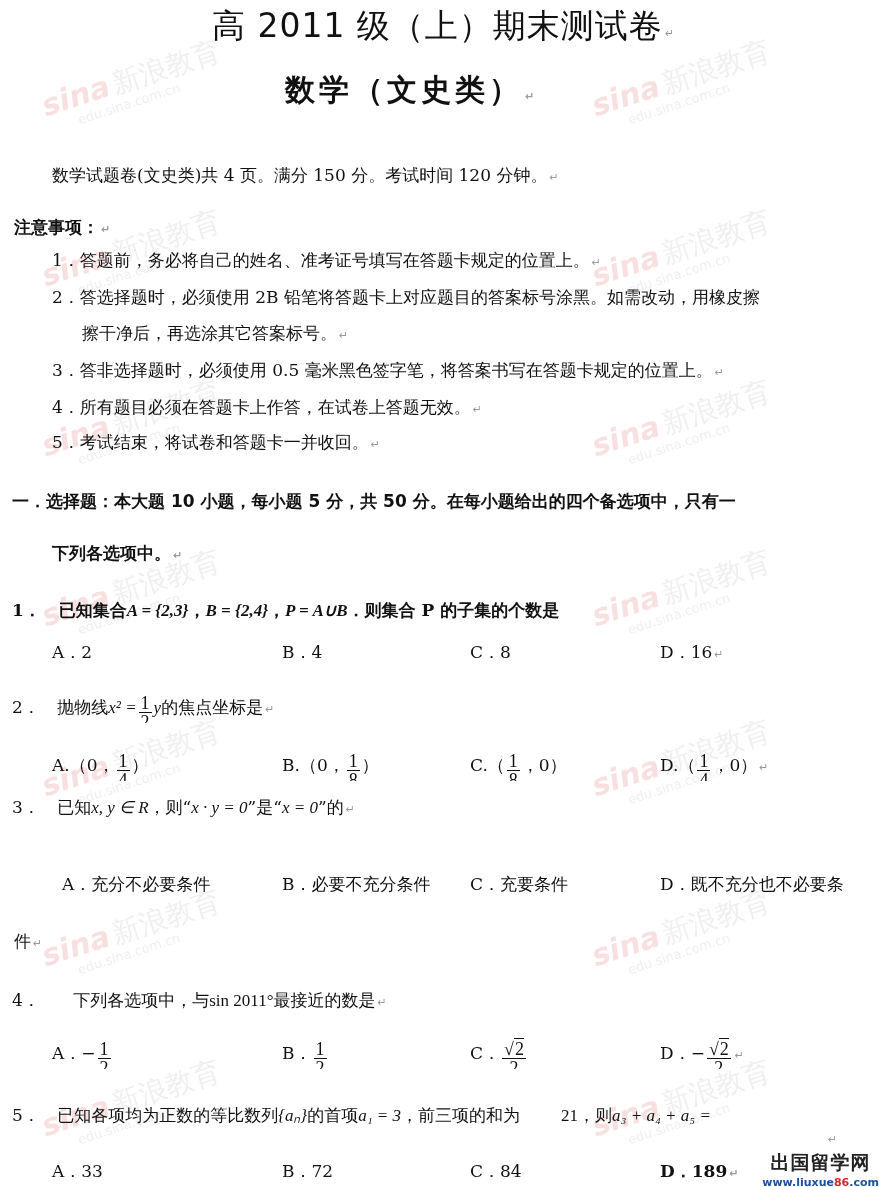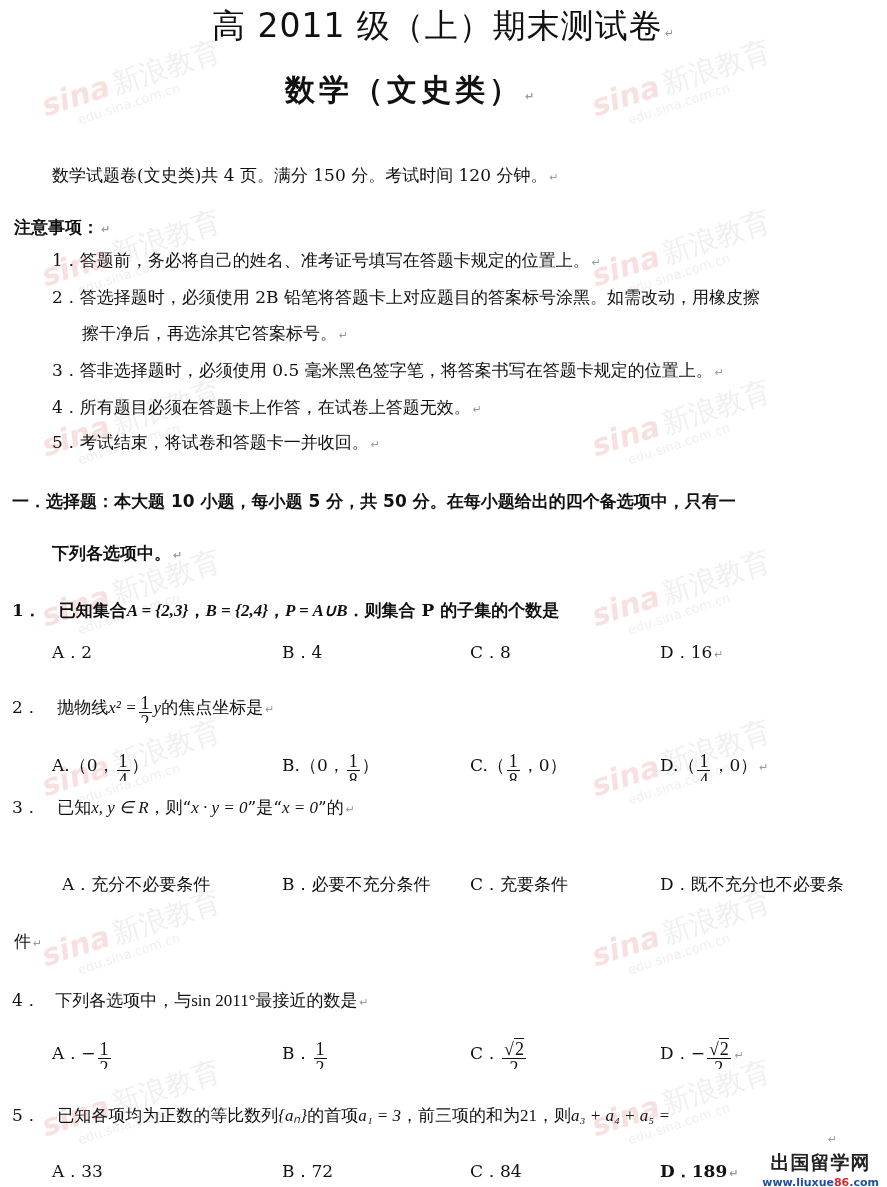--- a/index.html
+++ b/index.html
@@ -86,30 +86,30 @@
   <span style="margin-left:12px;">已知</span><span class="math">x, y ∈ R</span><span>，则“</span><span class="math">x · y = 0</span><span>”是“</span><span class="math">x = 0</span><span>”的</span><span class="para-mark">↵</span>
 </div>
 <div class="abs opt" style="left:62px; top:873px;">A．充分不必要条件</div>
 <div class="abs opt" style="left:282px; top:873px;">B．必要不充分条件</div>
 <div class="abs opt" style="left:470px; top:873px;">C．充要条件</div>
 <div class="abs opt" style="left:660px; top:873px;">D．既不充分也不必要条</div>
 <div class="abs opt" style="left:14px; top:930px;"><span>件</span><span class="para-mark">↵</span></div>
 
 <div class="abs body-text" style="left:12px; top:989px;">
   <span>4．</span>
-  <span style="margin-left:10px;">下列各选项中，与</span><span class="math" style="font-style:normal;">sin 2011°</span><span>最接近的数是</span><span class="para-mark">↵</span>
+  <span style="margin-left:28px;">下列各选项中，与</span><span class="math" style="font-style:normal;">sin 2011°</span><span>最接近的数是</span><span class="para-mark">↵</span>
 </div>
 <div class="abs opt" style="left:52px; top:1040px;"><span>A．</span><span>−</span><span class="frac"><span class="num">1</span><span class="den">2</span></span></div>
 <div class="abs opt" style="left:282px; top:1040px;"><span>B．</span><span></span><span class="frac"><span class="num">1</span><span class="den">2</span></span></div>
 <div class="abs opt" style="left:470px; top:1040px;"><span>C．</span><span></span><span class="frac"><span class="num">√<span class="sqrt">2</span></span><span class="den">2</span></span></div>
 <div class="abs opt" style="left:660px; top:1040px;"><span>D．</span><span>−</span><span class="frac"><span class="num">√<span class="sqrt">2</span></span><span class="den">2</span></span><span class="para-mark">↵</span></div>
 
 <div class="abs body-text" style="left:12px; top:1103px;">
   <span>5．</span>
-  <span style="margin-left:12px;margin-top:19px;">已知各项均为正数的等比数列</span><span class="math">{aₙ}</span><span>的首项</span><span class="math">a₁ = 3</span><span>，前三项的和为</span><span class="math" style="font-style:normal;">21</span><span>，则</span><span class="math">a₃ + a₄ + a₅ =</span>
+  <span style="margin-left:12px;margin-top:19px;">已知各项均为正数的等比数列</span><span class="math">{aₙ}</span><span>的首项</span><span class="math">a₁ = 3</span><span>，前三项的和为</span><span class="math" style="font-style:normal;margin-left:41px;">21</span><span>，则</span><span class="math">a₃ + a₄ + a₅ =</span>
 </div>
 <div class="abs" style="left:826px; top:1128px;"><span class="para-mark">↵</span></div>
 <div class="abs opt" style="left:52px; top:1160px;">A．33</div>
 <div class="abs opt" style="left:282px; top:1160px;">B．72</div>
 <div class="abs opt" style="left:470px; top:1160px;">C．84</div>
 <div class="abs opt" style="left:660px; top:1160px;font-weight:bold;"><span>D．189</span><span class="para-mark">↵</span></div>
 
 <div class="abs brand">
   <span class="b-name">出国留学网</span>
   <span class="b-url"><span>www.liuxue</span><span class="red">86</span><span>.com</span></span>

